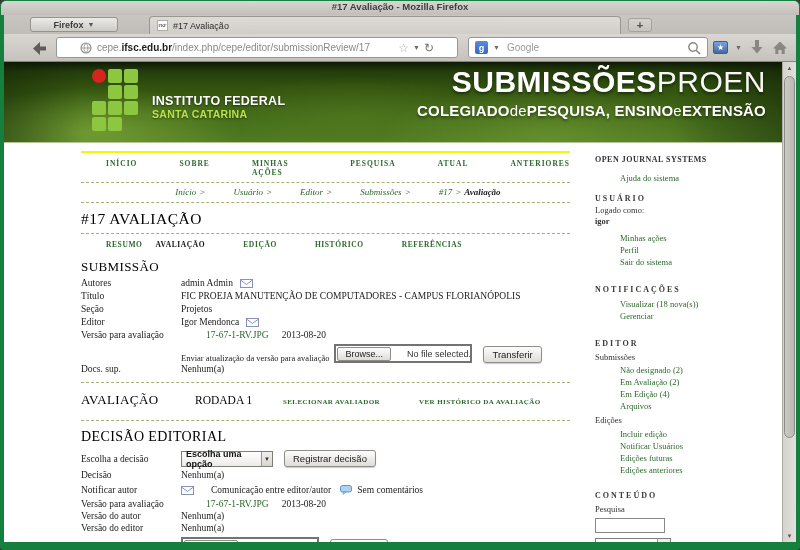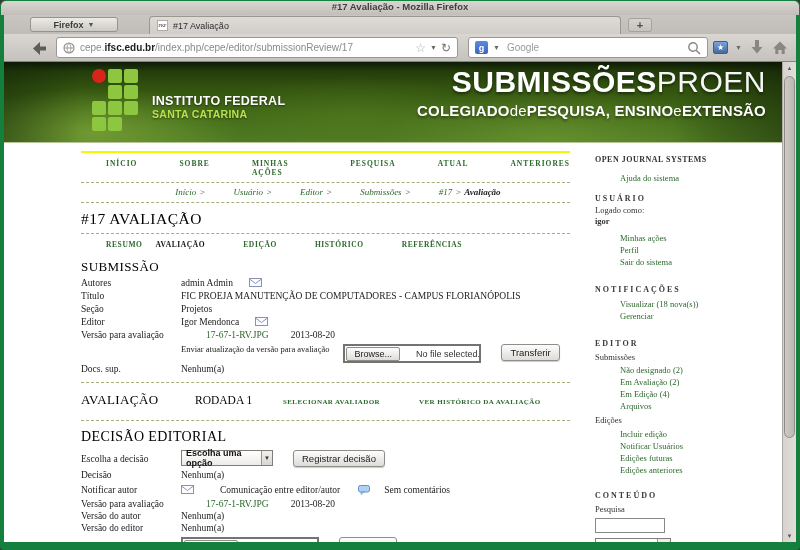--- a/index.html
+++ b/index.html
@@ -18,21 +18,21 @@
   .tab{position:absolute;left:145px;top:1px;width:472px;height:18px;background:linear-gradient(#dedbd6,#d1cec9);
     border:1px solid #9a978f;border-bottom:none;border-radius:4px 4px 0 0;display:flex;align-items:center;gap:5px;
     padding:0 7px;font:9px "Liberation Sans",sans-serif;color:#2d2d2d;}
   .favicon{width:11px;height:11px;background:#fff;border:1px solid #b0ada8;font:bold 4px "Liberation Serif",serif;
     color:#555;display:flex;align-items:center;justify-content:center;flex:none;}
   .newtab{position:absolute;left:624px;top:3px;width:24px;height:14px;display:flex;align-items:center;justify-content:center;
     color:#4e4e4e;font:bold 11px "Liberation Sans",sans-serif;border-radius:3px;background:linear-gradient(#d6d3ce,#c6c3be);border:1px solid #a5a29d;}
   .toolbar{position:absolute;top:34px;left:4px;right:4px;height:28px;background:linear-gradient(#dad7d2,#c5c2bd);border-bottom:1px solid #88857f;}
   .backbtn{position:absolute;left:22px;top:5px;width:24px;height:18px;display:flex;align-items:center;justify-content:center;}
   .urlbar{position:absolute;left:52px;top:3px;width:402px;height:21px;background:#fff;border:1px solid #9b9893;border-radius:3px;
-    display:flex;align-items:center;gap:5px;padding:0 6px;font:10px "Liberation Sans",sans-serif;white-space:nowrap;overflow:hidden;}
+    display:flex;align-items:center;gap:5px;padding:0 23px;font:10px "Liberation Sans",sans-serif;white-space:nowrap;overflow:hidden;}
   .url-prefix,.url-path{color:#8a8a8a;}
   .url-domain{color:#1d1d1d;font-weight:bold;}
   .urlbar .right{margin-left:auto;display:flex;align-items:center;gap:4px;}
   .star{font-size:12px;color:#b3b0ab;line-height:1;}
   .ddv{font-size:7px;color:#6e6b66;line-height:1;}
   .reload{font-size:12px;color:#77746f;line-height:1;}
   .searchbar{position:absolute;left:464px;top:3px;width:240px;height:21px;background:#fff;border:1px solid #9b9893;border-radius:3px;
     display:flex;align-items:center;gap:5px;padding:0 6px;}
   .gicon{width:13px;height:13px;border-radius:2px;background:linear-gradient(#5a8ade,#3c66c0);color:#fff;
     font:bold 9px "Liberation Sans",sans-serif;display:flex;align-items:center;justify-content:center;flex:none;}
@@ -79,21 +79,21 @@
   .topnav{display:flex;justify-content:center;gap:17px;margin-top:6px;font:bold 7.5px "Liberation Serif",serif;letter-spacing:1px;}
   .crumbs{margin-top:4px;text-align:center;font:italic 9px "Liberation Serif",serif;color:#444;}
   .crumbs .sep{margin:0 3px;color:#444;}
   .crumbs .cur{font-weight:bold;color:#222;}
   h1.ptitle{margin:7px 0 0 0;font:normal 15.5px "Liberation Serif",serif;color:#000;letter-spacing:.5px;}
   .tabs{display:flex;gap:13px;margin-top:6px;font:bold 7.5px "Liberation Serif",serif;letter-spacing:.6px;}
   .tabs .active{color:#111;cursor:default;}
   h2.sect{margin:10px 0 0 0;font:normal 13px "Liberation Serif",serif;color:#000;letter-spacing:.4px;}
   .frow{display:flex;align-items:center;margin-top:3px;font-size:9.5px;line-height:10px;}
   .flabel{width:100px;flex:none;}
-  .fvalue{display:flex;align-items:flex-start;gap:14px;min-width:0;}
+  .fvalue{display:flex;align-items:flex-end;gap:5px;min-width:0;}
   .date{margin-left:8px;}
   .icongap{margin-left:2px;}
   
   .btn{font:9.5px "Liberation Sans",sans-serif;color:#222;background:linear-gradient(#fdfdfd,#dedcd8);
     border:1px solid #8f8d89;border-radius:3px;padding:2px 8px;box-shadow:0 1px 1px rgba(0,0,0,.2);cursor:pointer;white-space:nowrap;}
   .filewidget{display:inline-flex;align-items:center;border:2px solid #757371;background:#fff;height:19px;width:138px;flex:none;}
   .filewidget .btn{height:14px;padding:0 7px;margin-left:1px;font-size:9px;border-radius:2px;box-shadow:none;}
   .nofile{font:9px "Liberation Sans",sans-serif;color:#333;padding-left:16px;white-space:nowrap;overflow:hidden;}
   .sel{display:inline-flex;align-items:center;justify-content:space-between;border:1px solid #7f7d79;
     background:linear-gradient(#ffffff,#ecebe7);height:16px;font:bold 9px "Liberation Sans",sans-serif;color:#111;

